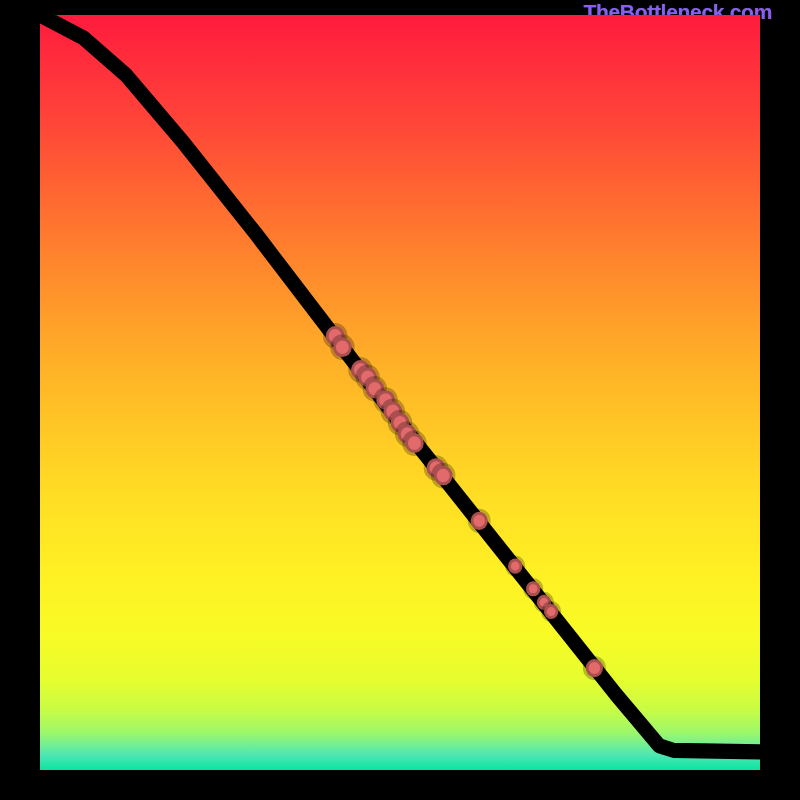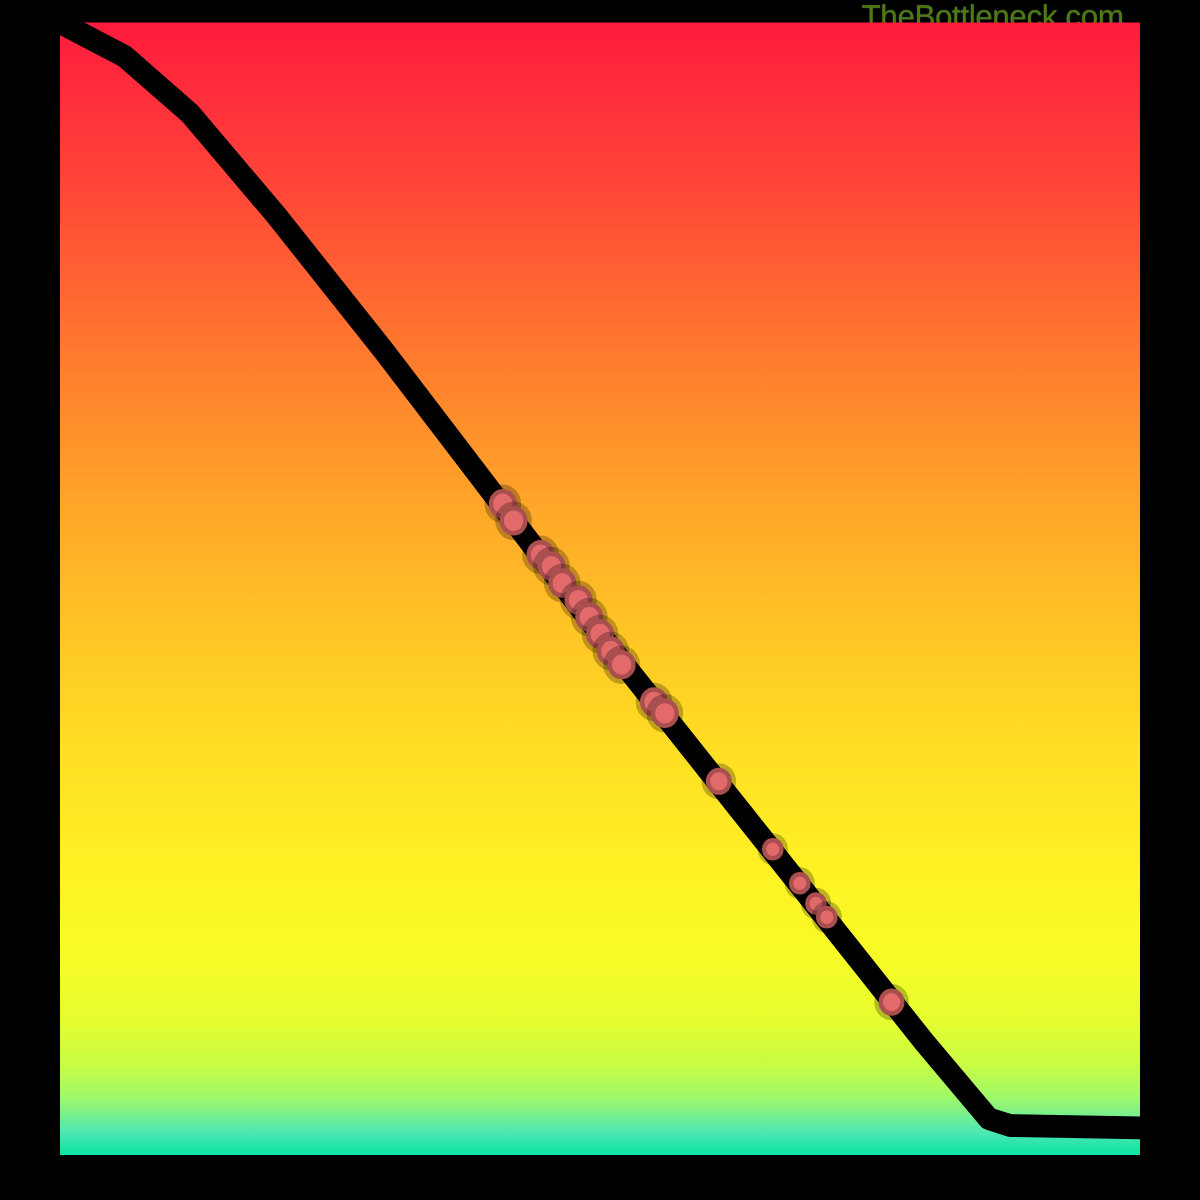--- a/index.html
+++ b/index.html
@@ -40,25 +40,25 @@
       #e6fd2e 88%,
       #c8fc44 92%,
       #9ef86a 95%,
       #4fe6b3 98%,
       #09e4a2 100%
     );
   }
   .watermark {
     position: absolute;
     top: 0px;
-    right: 51px;
+    right: 28px;
     font-size: 21px;
-    font-weight: 400;
+    font-weight: 700;
     letter-spacing: -0.3px;
-    color: #4d7c0f;
+    color: #8b5cf6;
     text-shadow: 0 0 1px rgba(255,255,255,0.3);
     user-select: none;
   }
   svg.curve {
     position: absolute;
     left: 0; top: 0;
     width: 100%;
     height: 100%;
     overflow: visible;
   }

